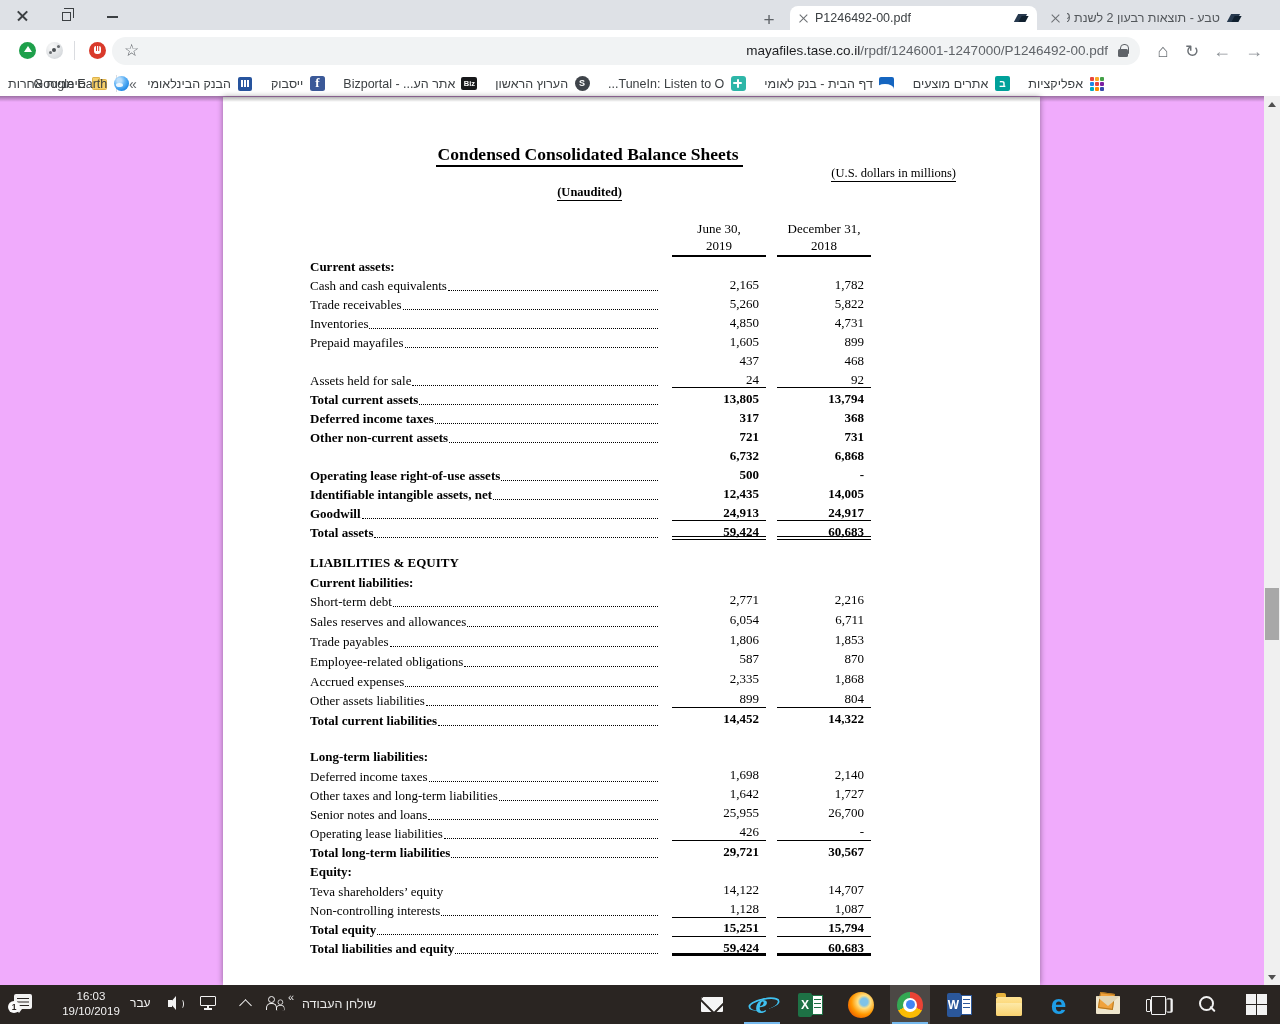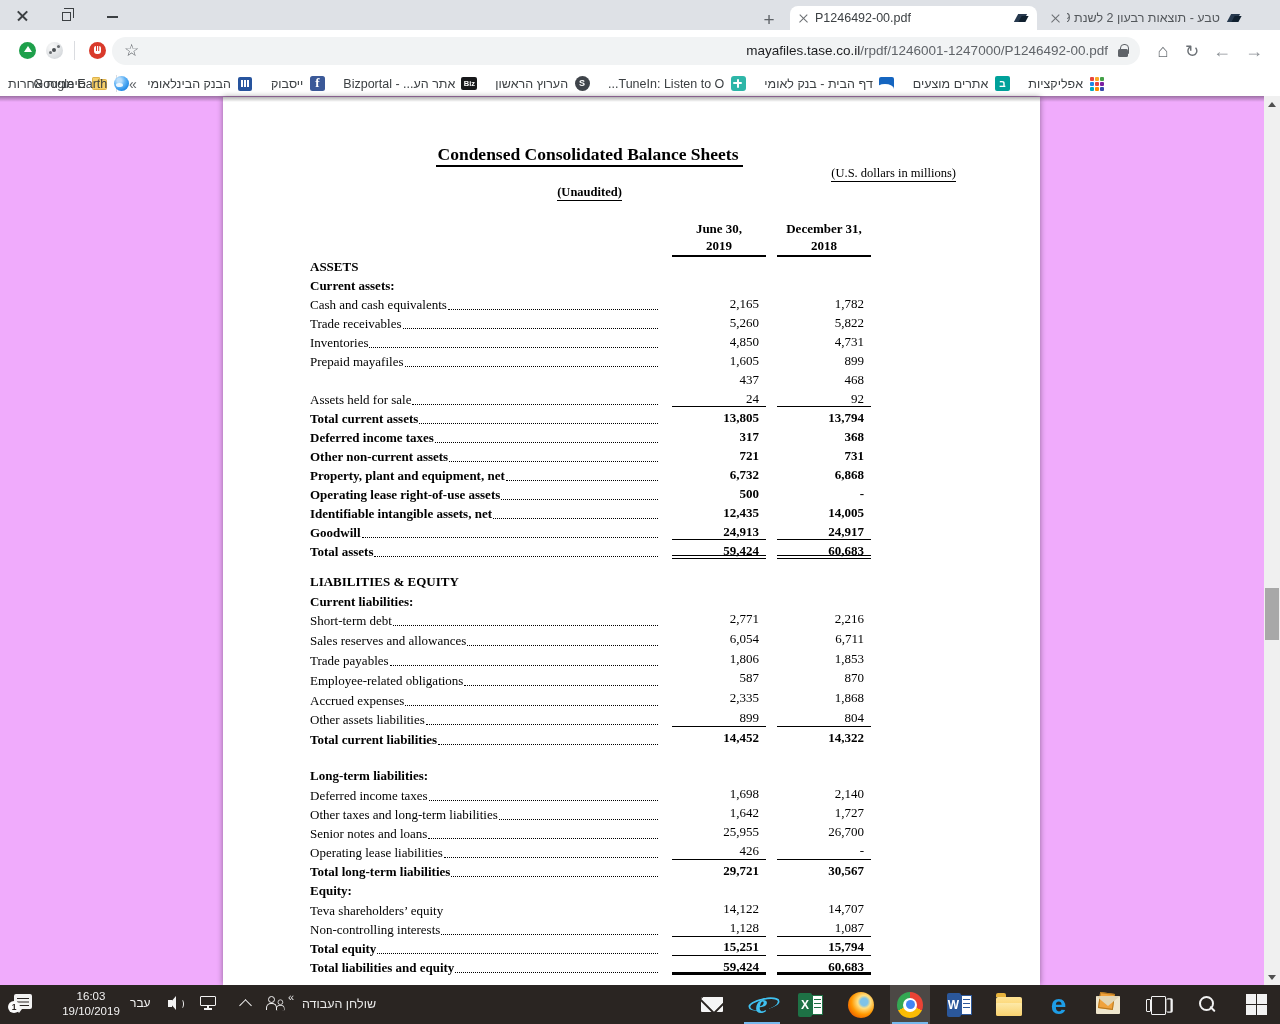--- a/index.html
+++ b/index.html
@@ -98,21 +98,21 @@
   .tri-down{width:0;height:0;border:4px solid transparent;border-top:5px solid #505050;border-bottom:none;}
   .sb-thumb{position:absolute;left:1px;top:492px;width:14px;height:52px;background:#a8a8a8;}
 
   .p-title{position:absolute;top:47px;left:0;width:817px;padding-right:84px;text-align:center;
     font-size:17.5px;font-weight:bold;}
   .p-title .ul{border-bottom:2px solid #000;padding:0 5px 1px 2px;}
   .p-sub1{position:absolute;top:69px;left:0;width:817px;padding-right:84px;text-align:right;font-size:12.5px;}
   .p-sub1 .ul{border-bottom:1.4px solid #000;padding-bottom:1px;}
   .p-sub2{position:absolute;top:88px;left:0;width:817px;padding-right:84px;text-align:center;font-size:12.5px;font-weight:bold;}
   .p-sub2 .ul{border-bottom:1.6px solid #000;padding-bottom:1px;}
-  .colhead{position:absolute;top:123px;width:94px;height:37px;text-align:center;font-weight:bold;font-size:13px;line-height:17px;
+  .colhead{position:absolute;top:123px;width:94px;height:37px;text-align:center;font-weight:normal;font-size:13px;line-height:17px;
     border-bottom:2px solid #000;}
   .ch1{left:449px;} .ch2{left:554px;}
   .p-rows{position:absolute;left:0;top:160px;width:817px;}
   .sec1{margin-top:10px;} .sec2{margin-top:17px;}
   .sec0 .pr{height:19px;} .sec1 .pr{height:19.8px;} .sec2 .pr{height:19.2px;}
   .pr{position:relative;font-size:13px;}
   .pr.bold,.pr.hdr{font-weight:bold;}
   .lblwrap{position:absolute;left:87px;top:0;bottom:2px;width:348px;display:flex;align-items:flex-end;}
   .lbl{white-space:nowrap;line-height:15px;}
   .dots{flex:1;border-bottom:1.6px dotted #000;margin-bottom:2px;margin-left:1px;}
@@ -325,25 +325,20 @@
     </div>
     <div class="colhead ch2">
       <div>December 31,</div>
         <div>2018</div>
     </div>
 
     <div class="p-rows" id="rows">
         <div class="sec sec0">
           <div class="pr hdr">
             <div class="lblwrap">
-              <span class="lbl">ASSETS</span>
-            </div>
-          </div>
-          <div class="pr hdr">
-            <div class="lblwrap">
               <span class="lbl">Current assets:</span>
             </div>
           </div>
           <div class="pr">
             <div class="lblwrap">
               <span class="lbl">Cash and cash equivalents</span>
               <div class="dots"></div>
             </div>
             <div class="vb vb1">2,165</div>
             <div class="vb vb2">1,782</div>
@@ -402,24 +397,20 @@
           </div>
           <div class="pr bold">
             <div class="lblwrap">
               <span class="lbl">Other non-current assets</span>
               <div class="dots"></div>
             </div>
             <div class="vb vb1">721</div>
             <div class="vb vb2">731</div>
           </div>
           <div class="pr bold">
-            <div class="lblwrap">
-              <span class="lbl">Property, plant and equipment, net</span>
-              <div class="dots"></div>
-            </div>
             <div class="vb vb1">6,732</div>
             <div class="vb vb2">6,868</div>
           </div>
           <div class="pr bold">
             <div class="lblwrap">
               <span class="lbl">Operating lease right-of-use assets</span>
               <div class="dots"></div>
             </div>
             <div class="vb vb1">500</div>
             <div class="vb vb2">-</div>

